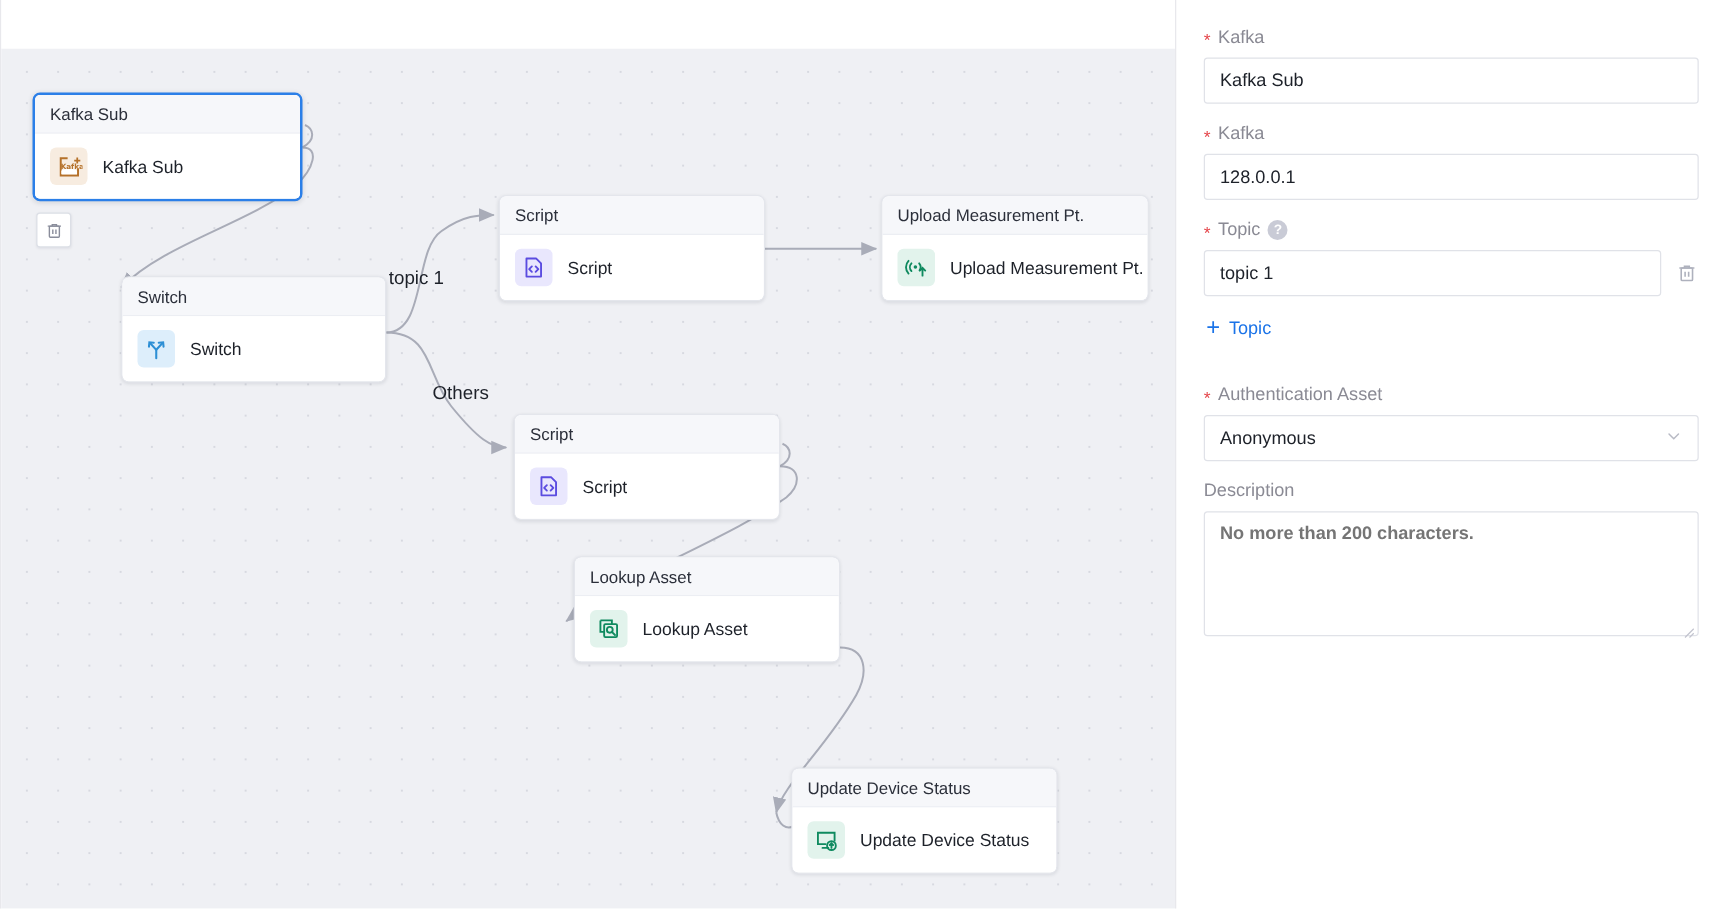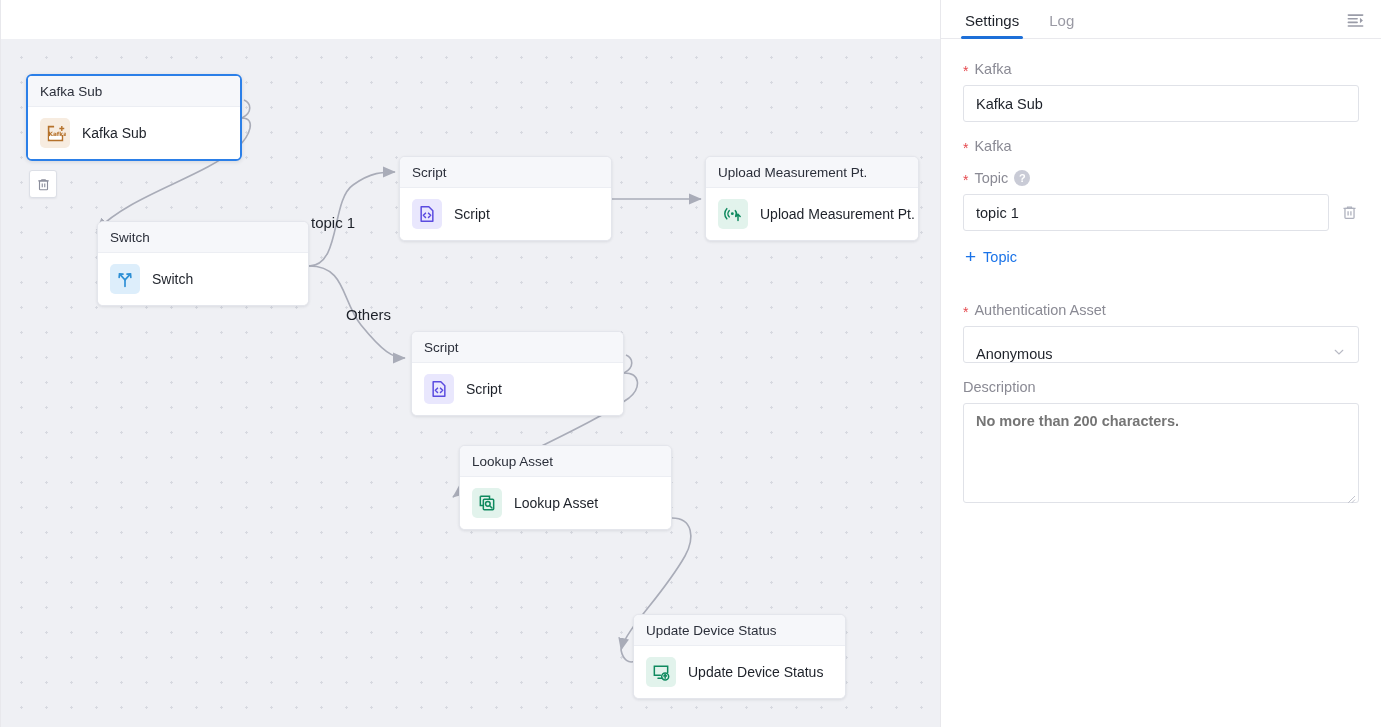--- a/index.html
+++ b/index.html
@@ -176,21 +176,21 @@
     display: inline-flex; align-items: center; gap: 7px;
     color: #1a73e8; font-size: 14.5px; cursor: pointer;
     margin: 2px 0 20px 2px;
   }
   .add-plus { font-size: 19px; line-height: 1; font-weight: 500; }
 
   .select-box {
     width: 100%; height: 37px;
     border: 1px solid #e0e2e8; border-radius: 3px;
     padding: 0 12px;
-    display: flex; align-items: flex-end; justify-content: space-between;
+    display: flex; align-items: center; justify-content: space-between;
     font-size: 14.5px; color: #1d2129;
     cursor: pointer; background: #ffffff;
   }
   .chev { color: #b8bac4; font-size: 13px; }
 
   .textarea-box {
     width: 100%; height: 100px;
     border: 1px solid #e0e2e8; border-radius: 3px;
     padding: 9px 12px;
     font-size: 14.5px; color: #b5b7c0;
@@ -353,49 +353,37 @@
         <span class="node-label">Update Device Status</span>
       </div>
     </div>
 
     <div class="edge-label" style="left:310px; top:214px;">topic 1</div>
     <div class="edge-label" style="left:345px; top:306px;">Others</div>
   </div>
 
   <div class="panel">
 
-    <div class="panel-tabs">
-      <button class="tab active">Settings</button>
-      <button class="tab">Log</button>
-      <span class="panel-collapse">
-        <svg width="19" height="19" viewBox="0 0 24 24" fill="none" stroke="#9a9ca8" stroke-width="2.1" stroke-linecap="round">
-          <path d="M3 5.2 h18"></path>
-          <path d="M3 9.8 h11"></path>
-          <path d="M3 14.4 h11"></path>
-          <path d="M3 19 h18"></path>
-          <path d="M17.6 8.6 L21.4 12.1 L17.6 15.6 Z" fill="#9a9ca8" stroke="none"></path>
-        </svg>
-      </span>
-    </div>
 
     <div class="panel-form">
 
       <div class="field">
         <div class="field-label">
           <span class="req-star">*</span>
           <span>Kafka</span>
         </div>
         <input class="txt-input" type="text" value="Kafka Sub" style="">
       </div>
 
       <div class="field">
         <div class="field-label">
           <span class="req-star">*</span>
           <span>Kafka</span>
         </div>
+        <input class="txt-input" type="text" value="128.0.0.1" style="">
       </div>
 
       <div class="field">
         <div class="field-label">
           <span class="req-star">*</span>
           <span>Topic</span>
           <span class="help-icon">?</span>
         </div>
 
         <div class="row-with-del">

